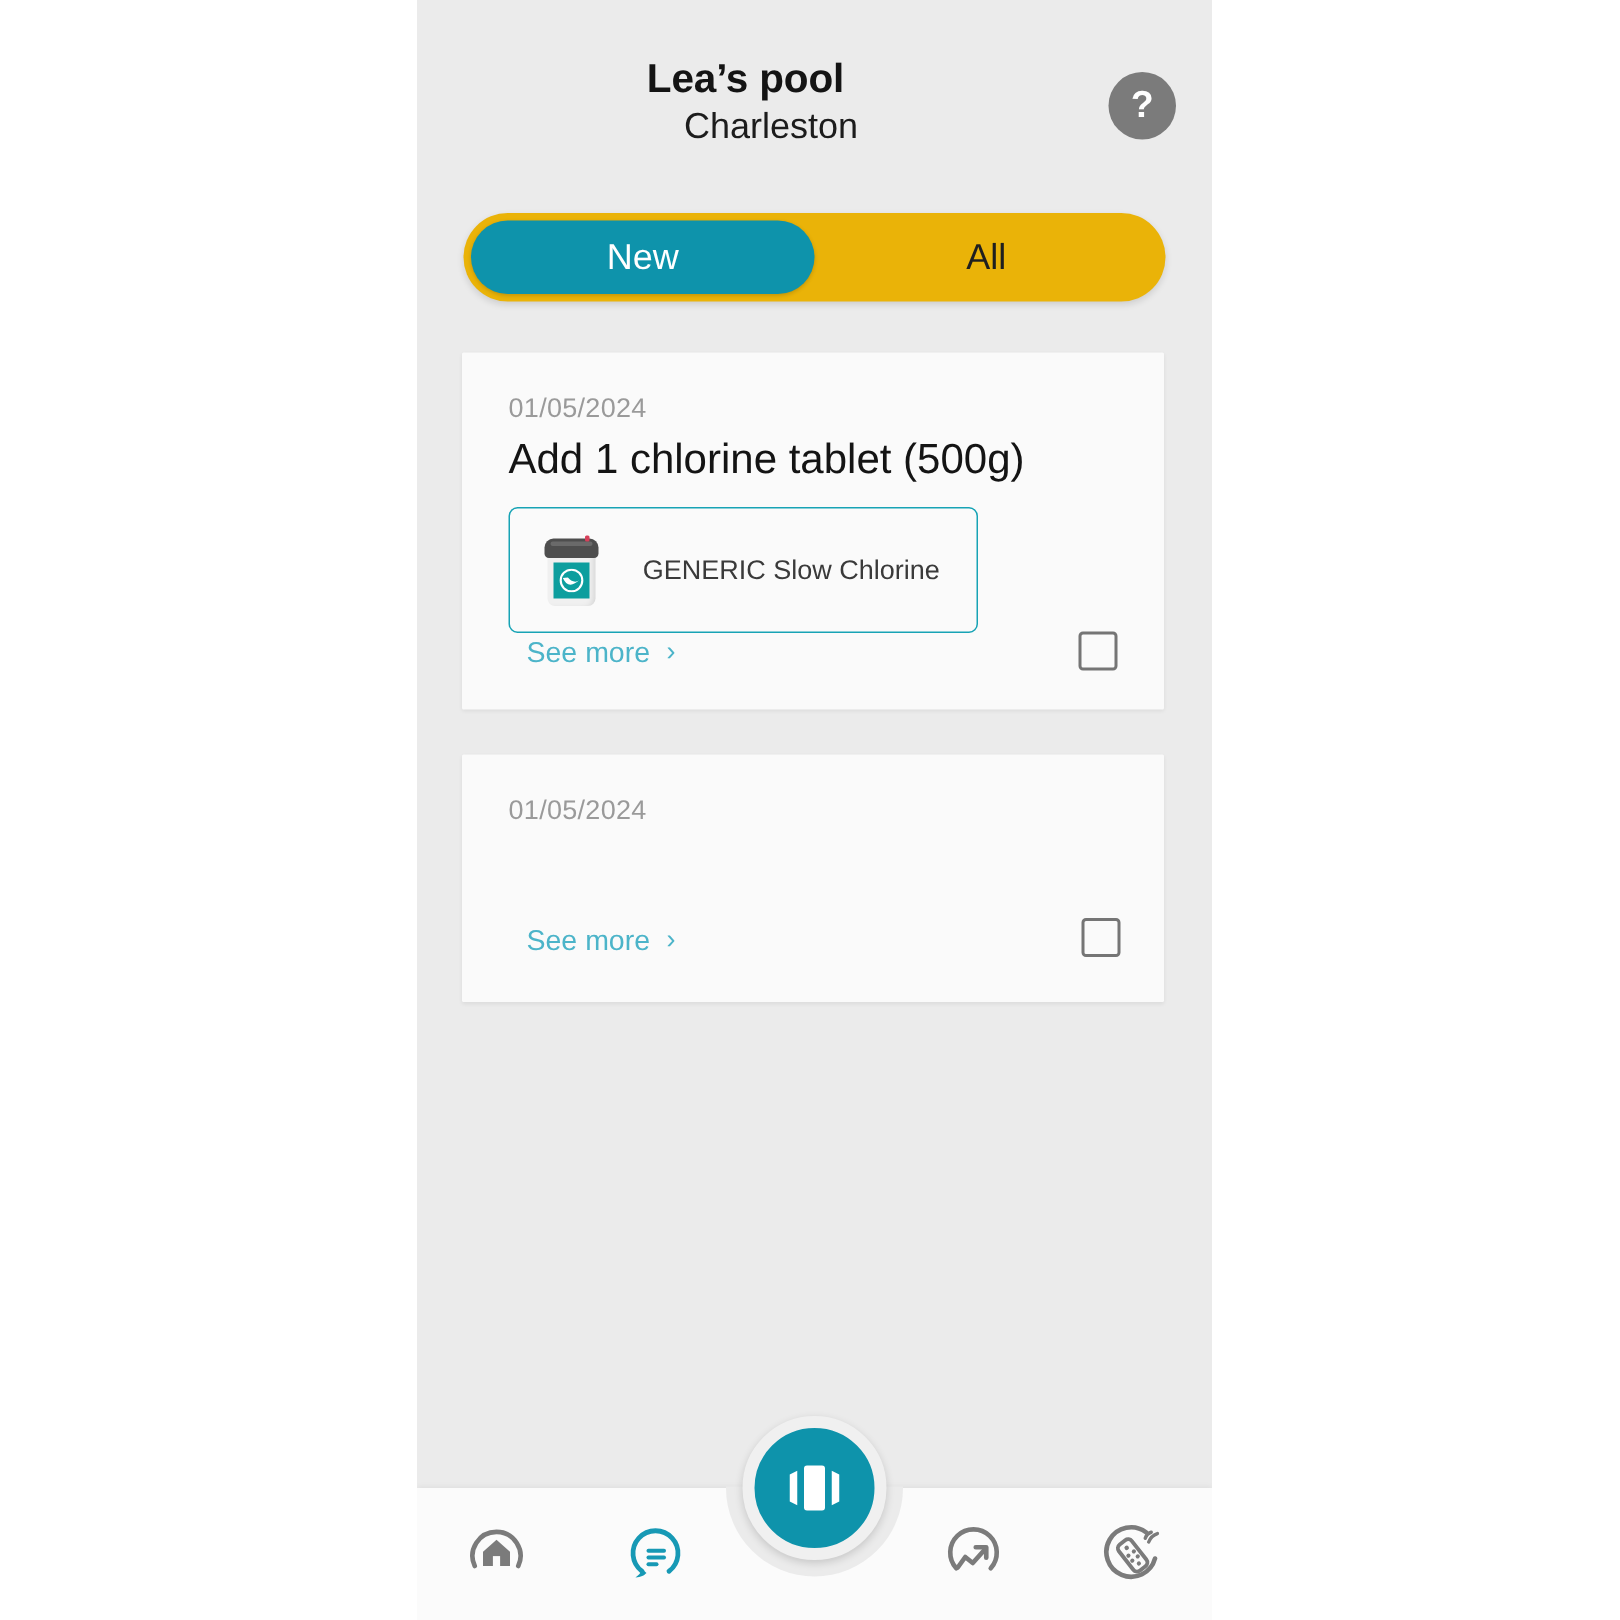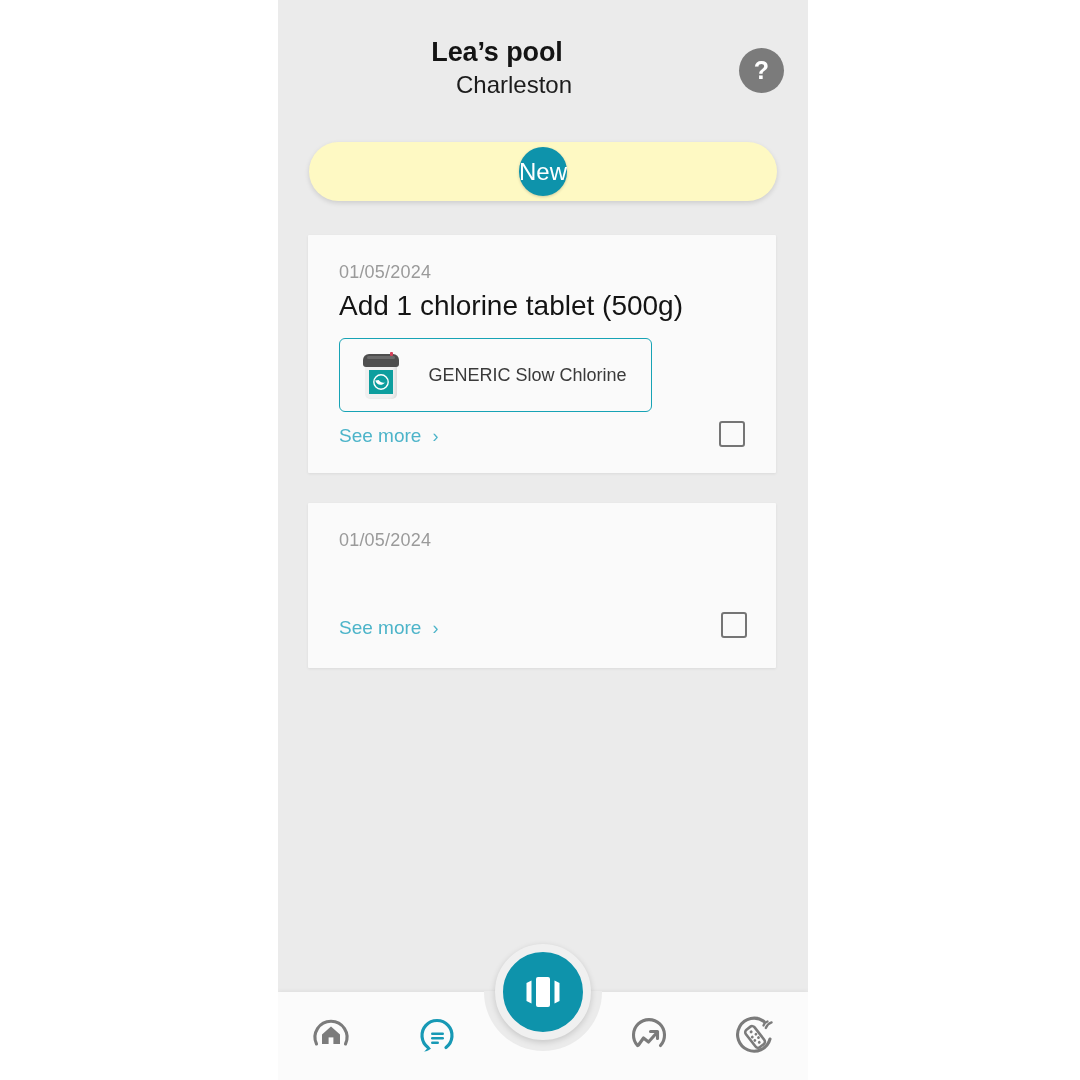--- a/index.html
+++ b/index.html
@@ -82,26 +82,25 @@
   }
 
   
   .segmented {
     position: absolute;
     left: 31px;
     top: 142px;
     width: 468px;
     height: 59px;
     border-radius: 30px;
-    background: #fef9c3;
+    background: #eab308;
     box-shadow: 0 2px 5px rgba(0,0,0,0.13);
     display: flex;
     align-items: center;
     padding: 5px;
-    flex-direction: column;
   }
   .seg-item {
     flex: 1;
     height: 100%;
     border-radius: 25px;
     display: flex;
     align-items: center;
     justify-content: center;
     font-size: 24px;
     color: #1f1f1f;
@@ -146,21 +145,21 @@
     line-height: 25px;
     white-space: pre-line;
   }
 
   
   .product-chip {
     position: absolute;
     left: 31px;
     top: 103px;
     width: 313px;
-    height: 74px;
+    height: 84px;
     border: 1.5px solid #17a3b5;
     border-radius: 6px;
     background: #fafafa;
     display: flex;
     align-items: center;
     cursor: pointer;
   }
   .product-thumb {
     position: relative;
     width: 62px;
@@ -216,23 +215,23 @@
   }
   .bucket-swoosh {
     position: absolute;
     left: 9px; top: 22px;
     width: 18px; height: 16px;
   }
 
   
   .see-more {
     position: absolute;
-    left: 31px;
-    display: flex;
-    align-items: center;
+    left: 43px;
+    display: flex;
+    align-items: flex-start;
     gap: 11px;
     cursor: pointer;
   }
   .see-more-text {
     font-size: 19px;
     color: #4cb4c9;
   }
   .see-more-chevron {
     font-size: 18px;
     color: #4cb4c9;
@@ -321,20 +320,21 @@
         <div class="app-title">Lea’s pool</div>
         <div class="app-subtitle">Charleston</div>
       </div>
       <button class="help-button">
         <span class="qmark">?</span>
       </button>
     </div>
 
     <div class="segmented">
       <button class="seg-item active">New</button>
+      <button class="seg-item">All</button>
     </div>
 
     <div class="card" id="card-0">
       <div class="card-date">01/05/2024</div>
       <div class="card-title">Add 1 chlorine tablet (500g)</div>
 
       <div class="product-chip">
         <div class="product-thumb">
           <div class="bucket">
             <div class="bucket-body"></div>

